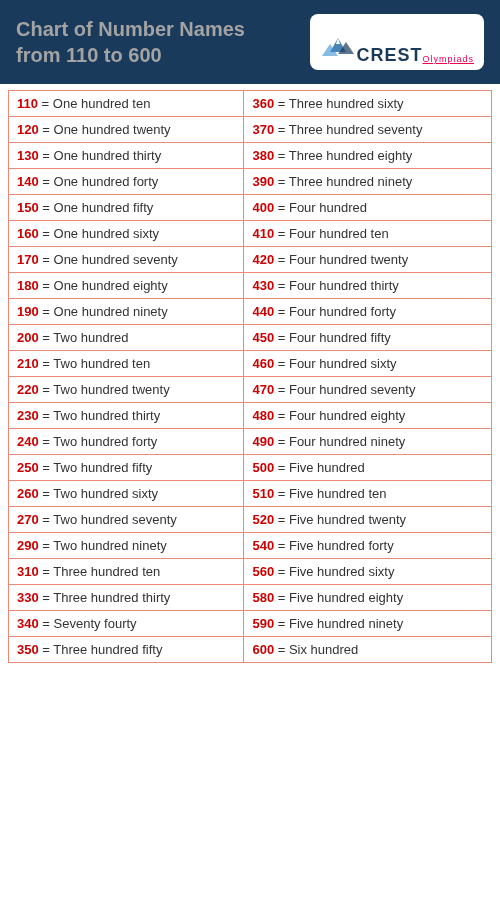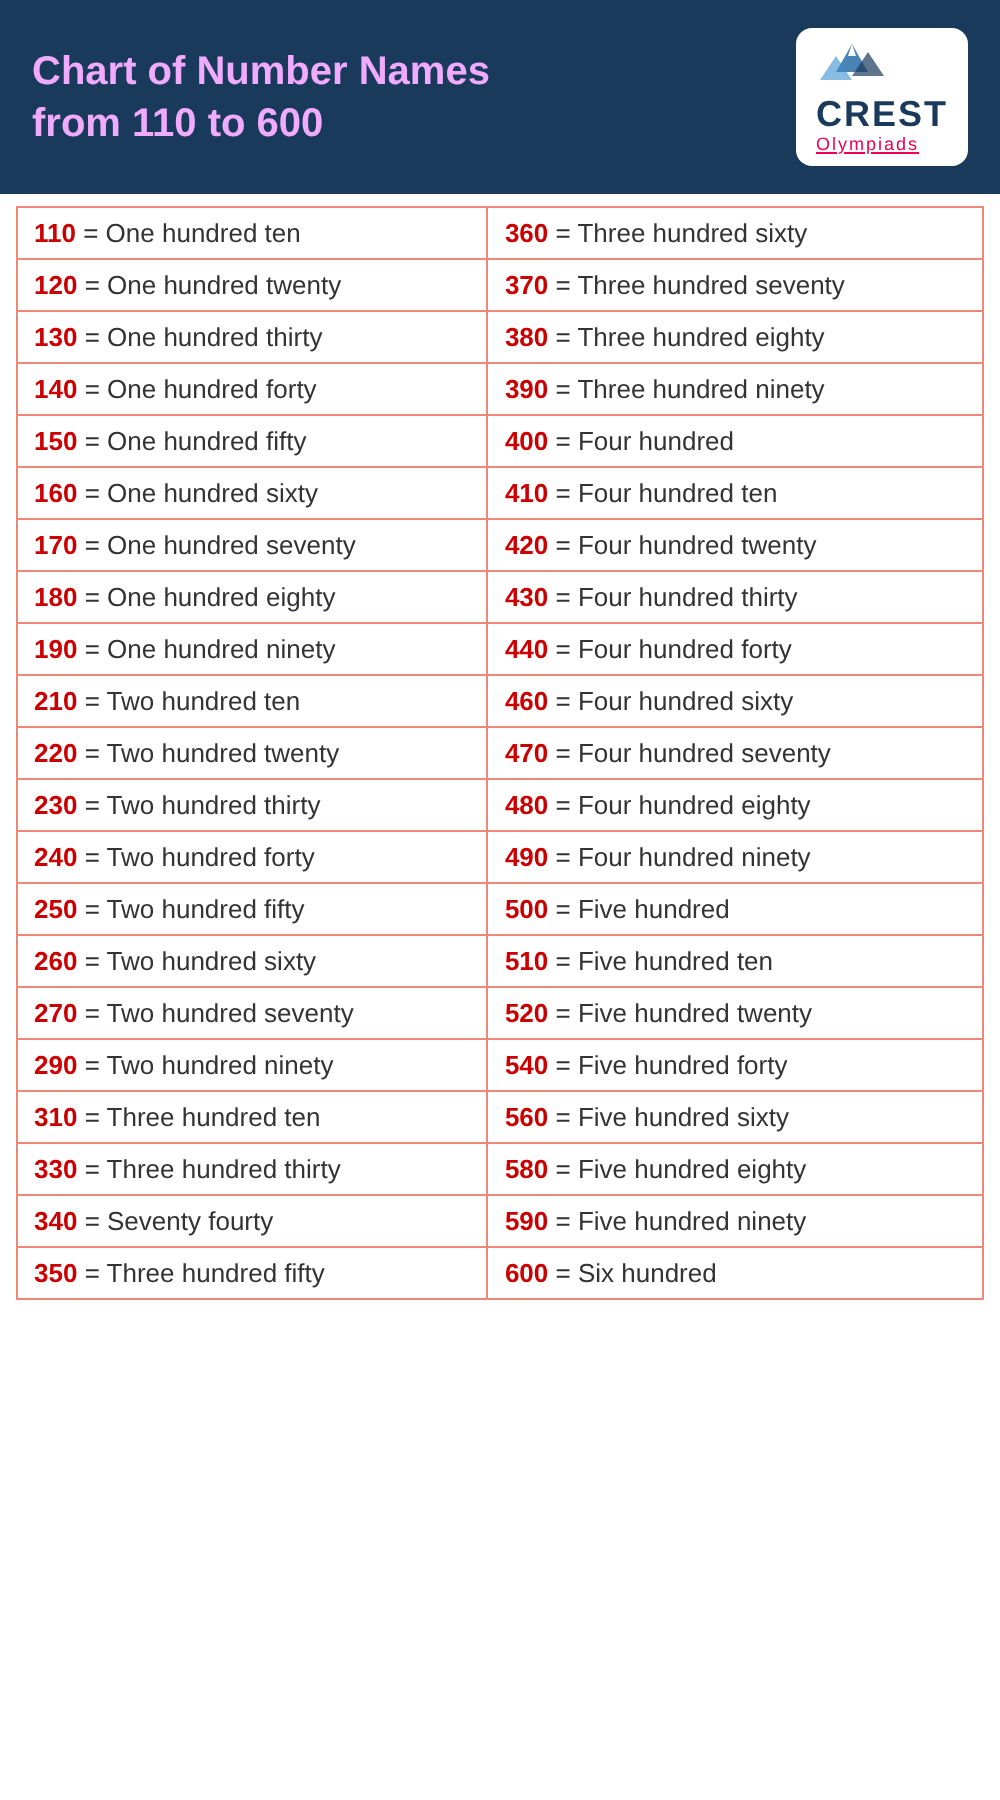--- a/index.html
+++ b/index.html
@@ -11,30 +11,30 @@
     }
     .header {
       background: #1a3a5c;
       padding: 14px 16px;
       display: flex;
       align-items: center;
       justify-content: space-between;
       min-height: 80px;
     }
     .header-title {
-      color: #f0abfc;
+      color: #a3a3a3;
       font-size: 20px;
       font-weight: bold;
       line-height: 1.3;
       max-width: 260px;
     }
     .logo-area {
       display: flex;
-      flex-direction: column;
-      align-items: flex-start;
+      flex-direction: row;
+      align-items: flex-end;
       justify-content: center;
       background: #fff;
       border-radius: 8px;
       padding: 6px 10px;
       min-width: 80px;
       min-height: 56px;
     }
     .logo-icon {
       width: 36px;
       height: 28px;
@@ -132,20 +132,24 @@
         </tr>
         <tr>
           <td><span class="num">180 </span>= One hundred eighty</td>
           <td><span class="num">430 </span>= Four hundred thirty</td>
         </tr>
         <tr>
           <td><span class="num">190 </span>= One hundred ninety</td>
           <td><span class="num">440 </span>= Four hundred forty</td>
         </tr>
         <tr>
+          <td><span class="num">200 </span>= Two hundred</td>
+          <td><span class="num">450 </span>= Four hundred fifty</td>
+        </tr>
+        <tr>
           <td><span class="num">210 </span>= Two hundred ten</td>
           <td><span class="num">460 </span>= Four hundred sixty</td>
         </tr>
         <tr>
           <td><span class="num">220 </span>= Two hundred twenty</td>
           <td><span class="num">470 </span>= Four hundred seventy</td>
         </tr>
         <tr>
           <td><span class="num">230 </span>= Two hundred thirty</td>
           <td><span class="num">480 </span>= Four hundred eighty</td>

